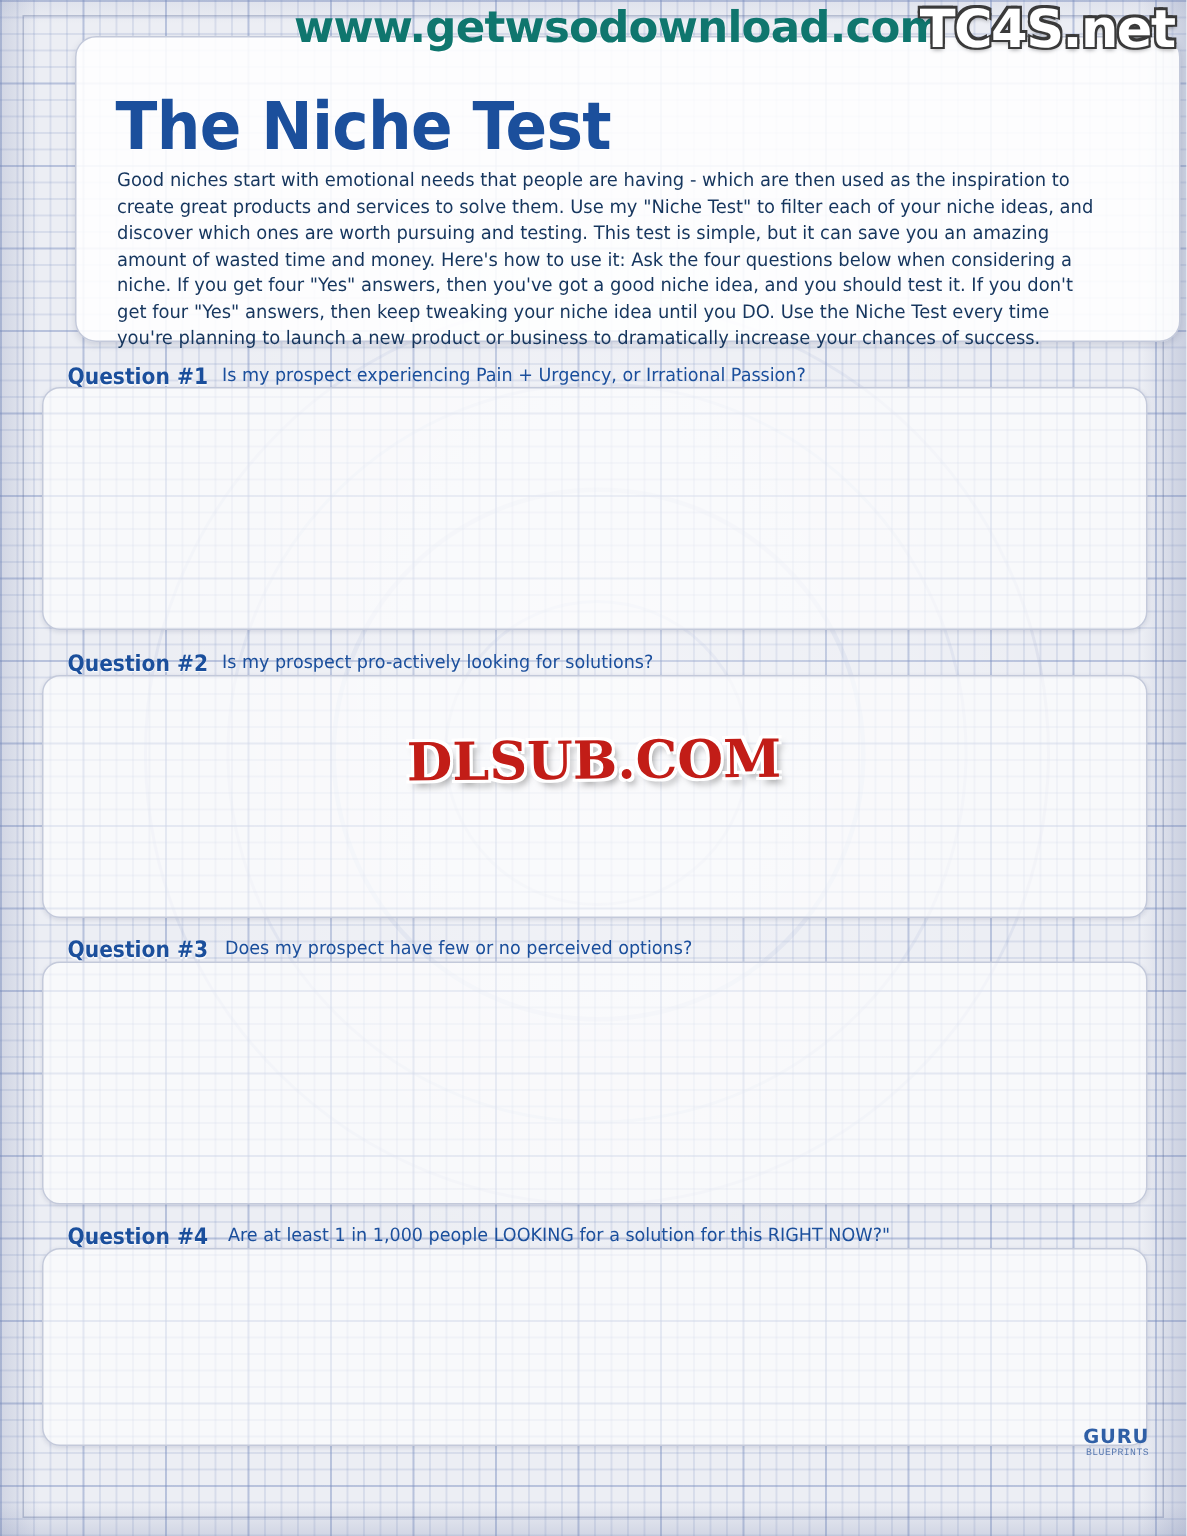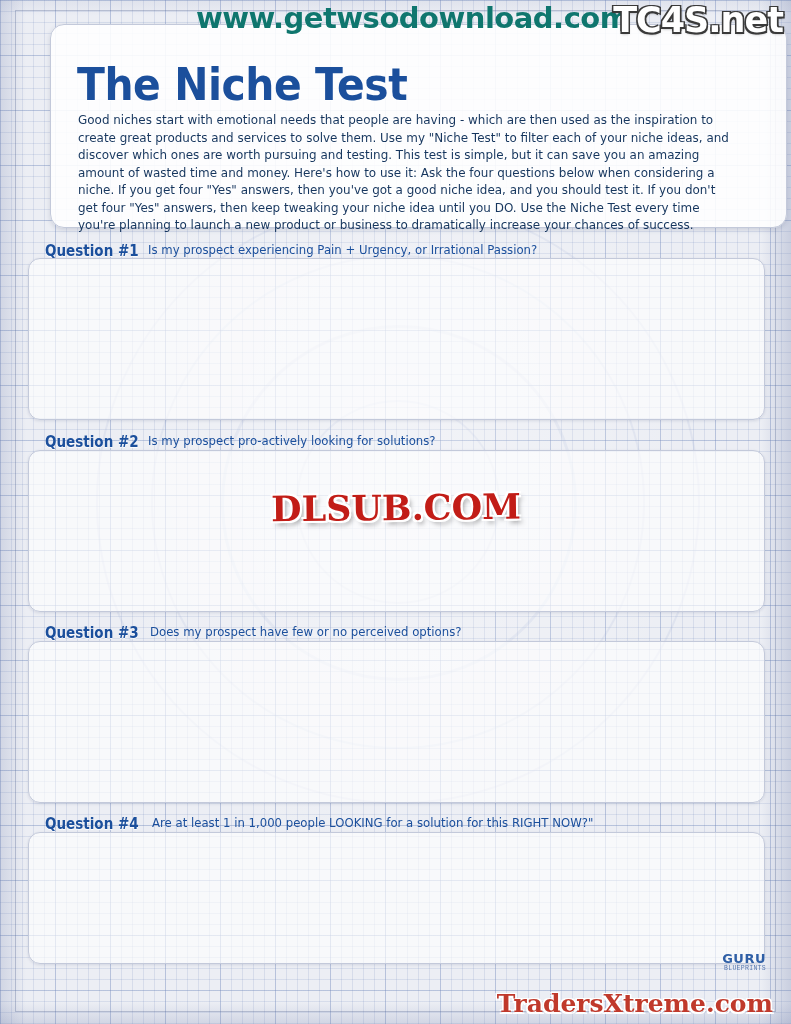--- a/index.html
+++ b/index.html
@@ -307,15 +307,14 @@
       <span class="g2">BLUEPRINTS</span>
     </div>
 
   </div>
 
   <div class="wm-top">
     <div id="wm-wso">www.getwsodownload.com</div>
     <div id="wm-tc4s">TC4S.net</div>
   </div>
   <div id="wm-dlsub">DLSUB.COM</div>
-  <div id="wm-traders">TradersXtreme.com</div>
 
 </div>
 
 </body></html>

